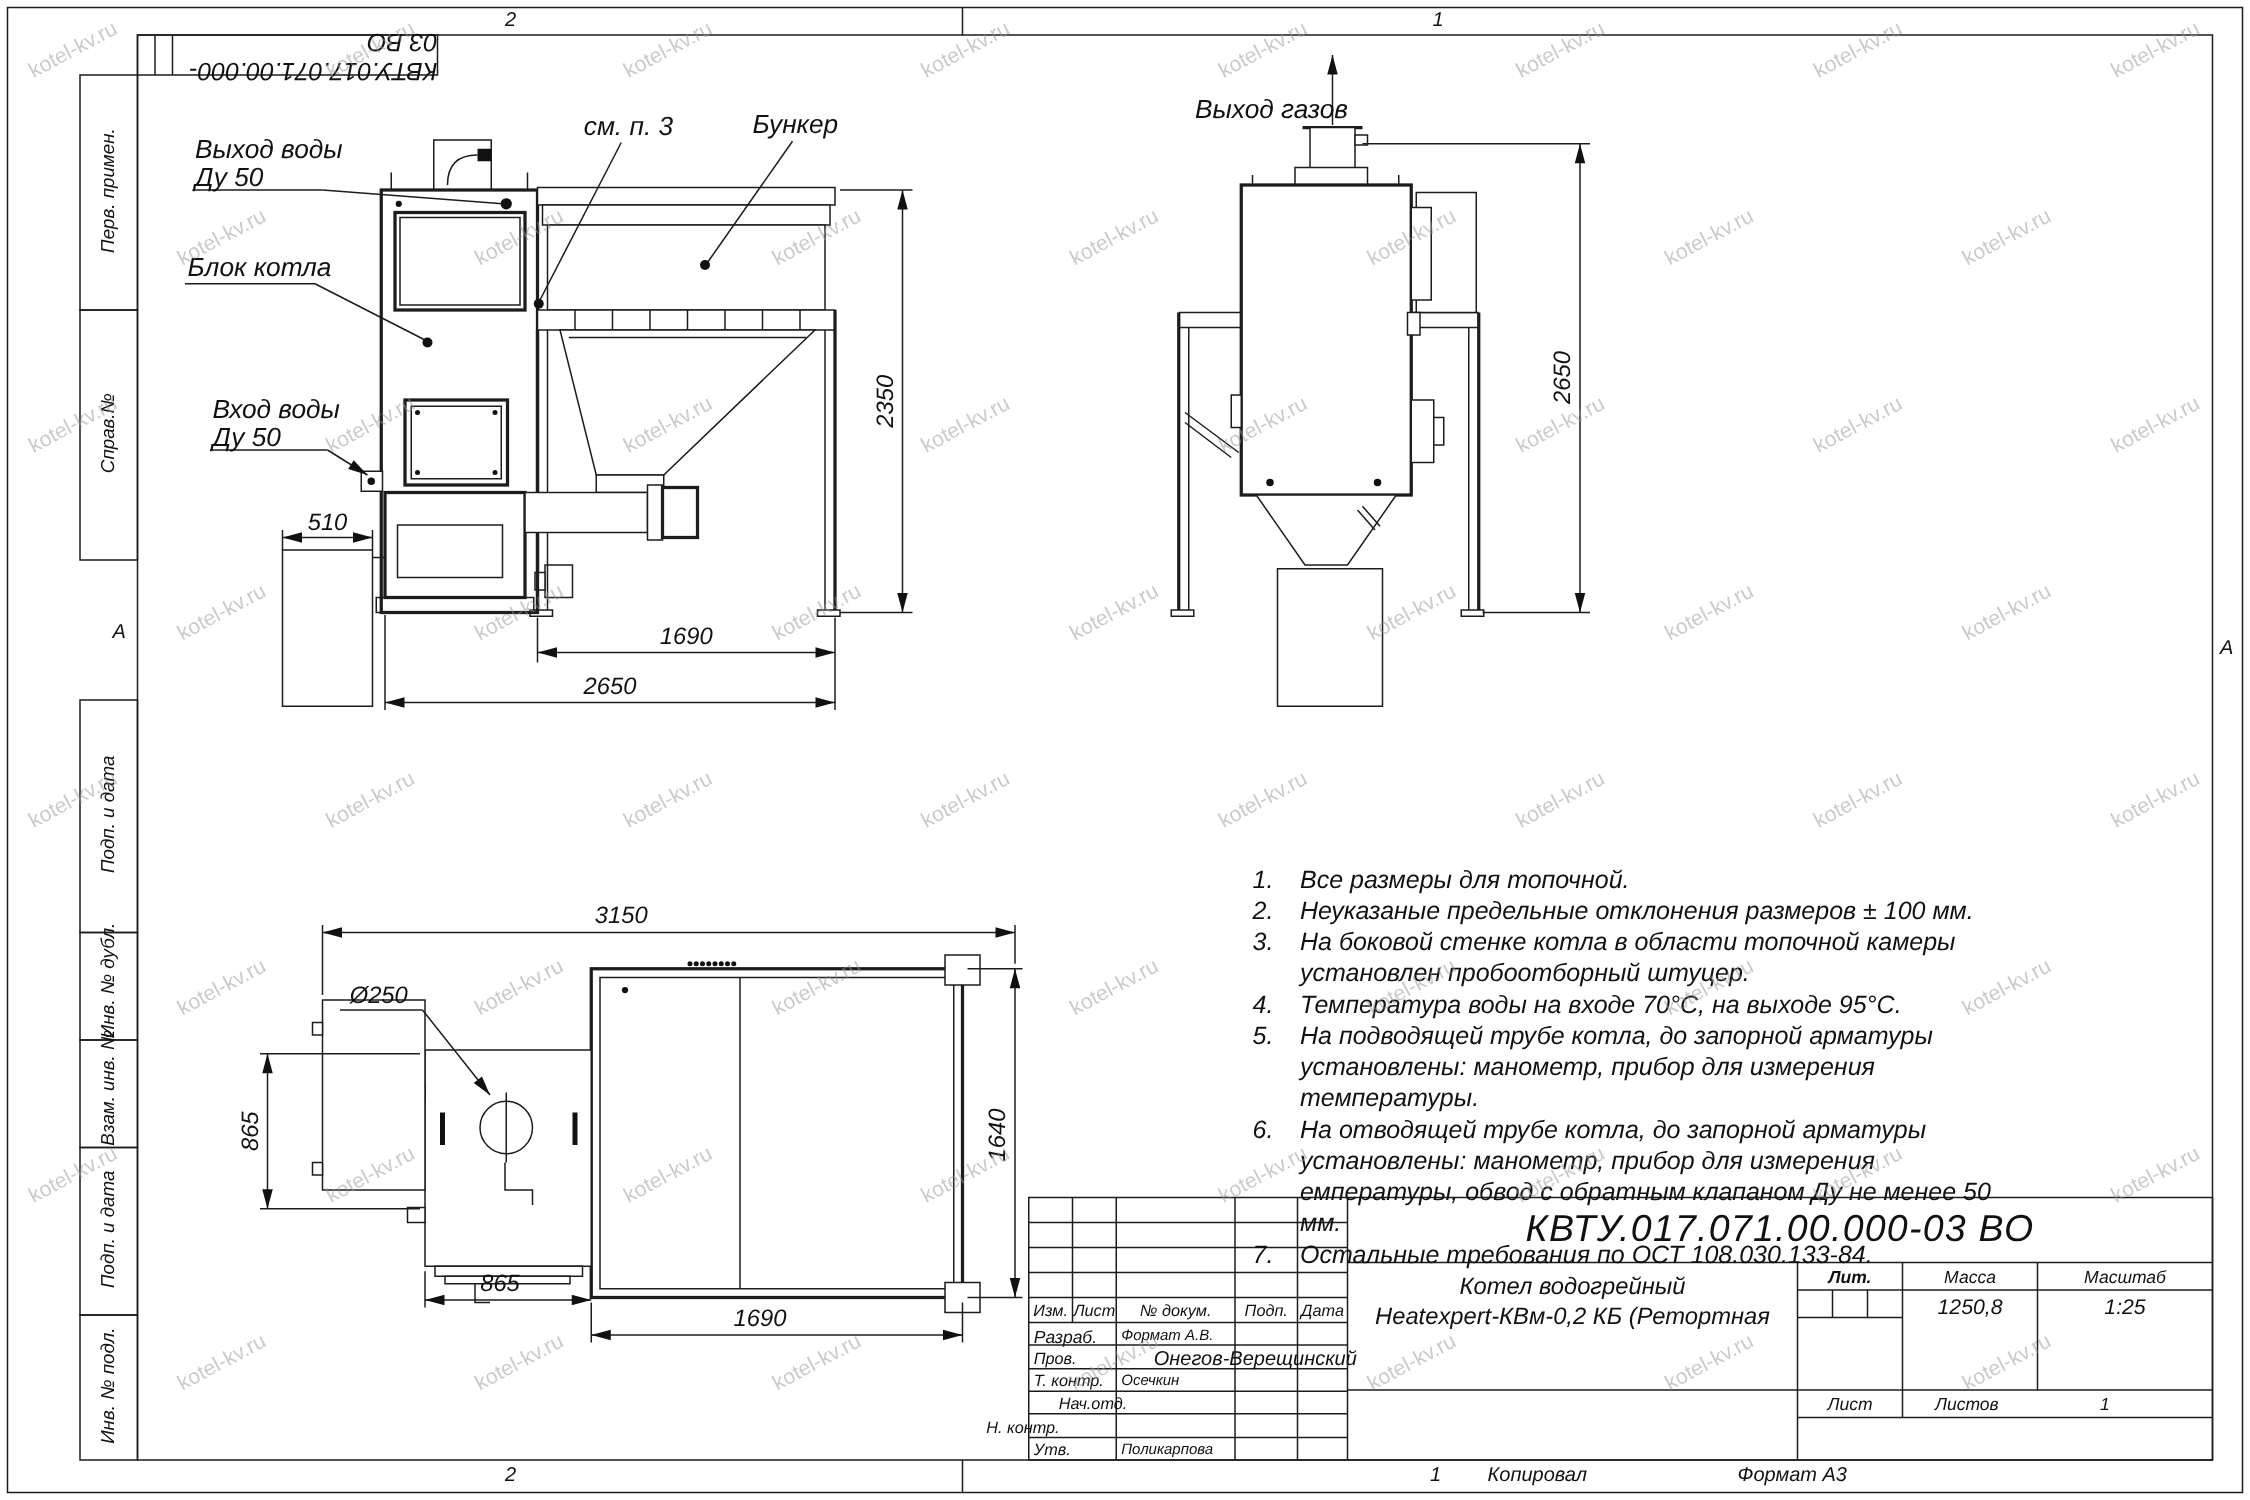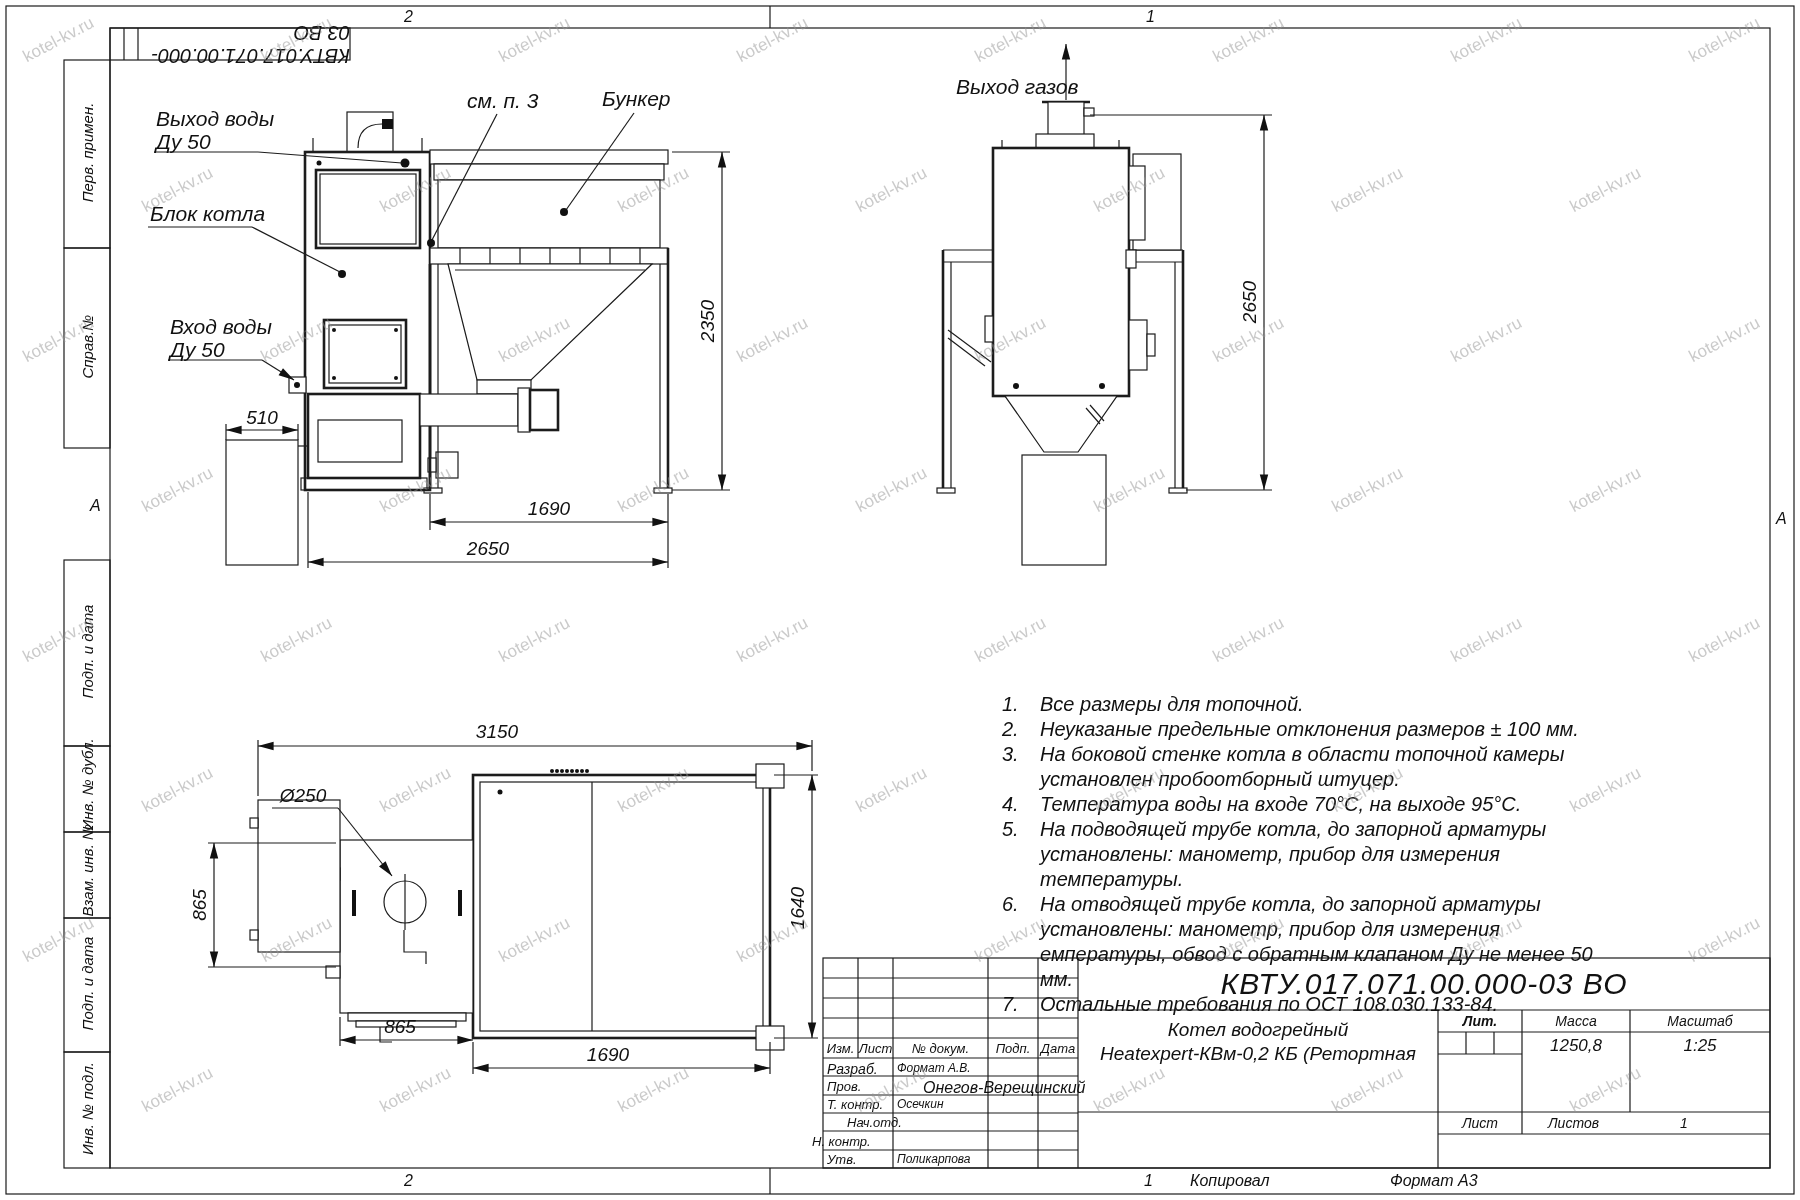--- a/index.html
+++ b/index.html
@@ -428,21 +428,21 @@
   <div class="abs ctr it" style="left:1038px;top:1038px;width:40px;height:20px;z-index:4;font-size:13px;">Дата</div>
 
   <span class="tbt" style="left:827px;top:1061px;font-size:14px;text-align:center;">Разраб.</span>
   <span class="tbt" style="left:897px;top:1061px;font-size:12px;">Формат А.В.</span>
   <span class="tbt" style="left:827px;top:1079px;font-size:13px;">Пров.</span>
   <span class="tbt" style="left:895px;top:1079px;font-size:16px;padding-left:28px;">Онегов-Верещинский</span>
   <span class="tbt" style="left:827px;top:1097px;font-size:13px;">Т. контр.</span>
   <span class="tbt" style="left:897px;top:1097px;font-size:12px;">Осечкин</span>
   <span class="tbt" style="left:847px;top:1115px;font-size:13px;">Нач.отд.</span>
   <span class="tbt" style="left:897px;top:1115px;font-size:12px;"></span>
-  <span class="tbt" style="left:812px;top:1134px;font-size:13px;">Н. контр.</span>
+  <span class="tbt" style="left:789px;top:1134px;font-size:13px;">Н. контр.</span>
   <span class="tbt" style="left:897px;top:1134px;font-size:12px;"></span>
   <span class="tbt" style="left:827px;top:1152px;font-size:13px;">Утв.</span>
   <span class="tbt" style="left:897px;top:1152px;font-size:12px;">Поликарпова</span>
 
   <div class="abs ctr it" style="left:1438px;top:1010px;width:84px;height:22px;z-index:4;font-size:14px;font-weight:bold;">Лит.</div>
   <div class="abs ctr it" style="left:1522px;top:1010px;width:108px;height:22px;z-index:4;font-size:14px;">Масса</div>
   <div class="abs ctr it" style="left:1630px;top:1010px;width:140px;height:22px;z-index:4;font-size:14px;">Масштаб</div>
   <div class="abs ctr it" style="left:1522px;top:1034px;width:108px;height:24px;z-index:4;font-size:17px;">1250,8</div>
   <div class="abs ctr it" style="left:1630px;top:1034px;width:140px;height:24px;z-index:4;font-size:17px;">1:25</div>
 

